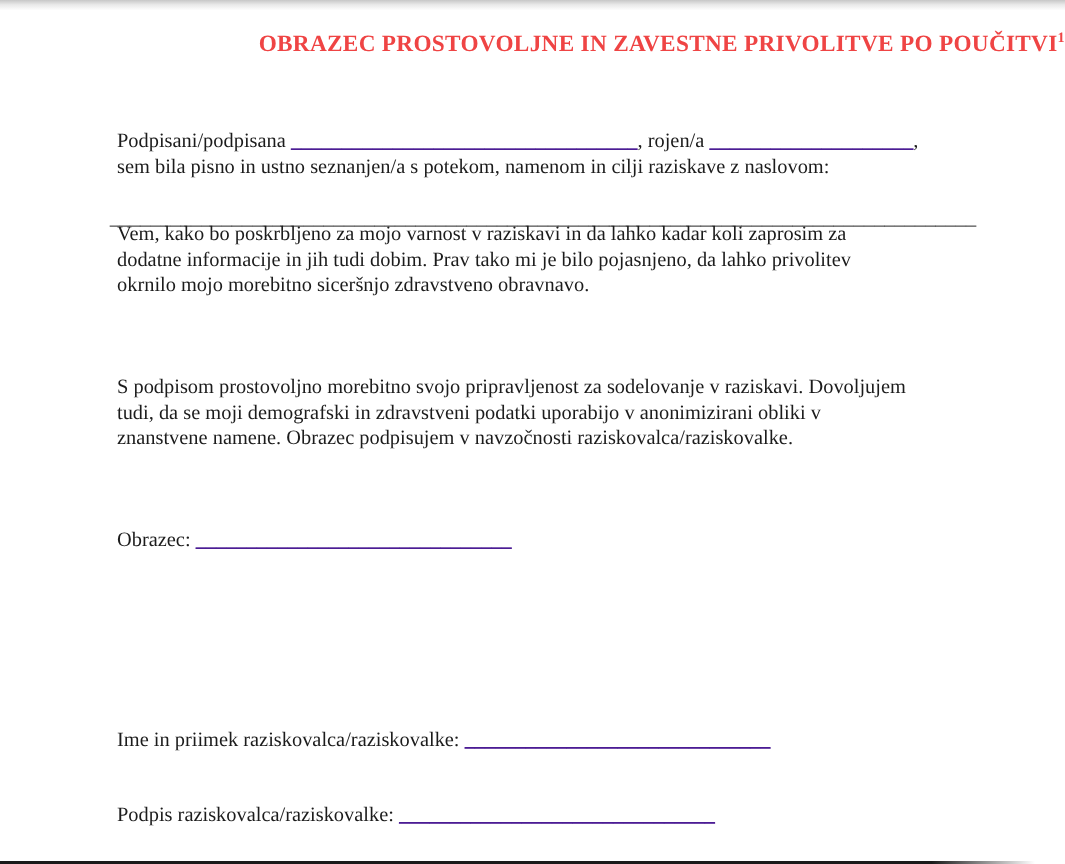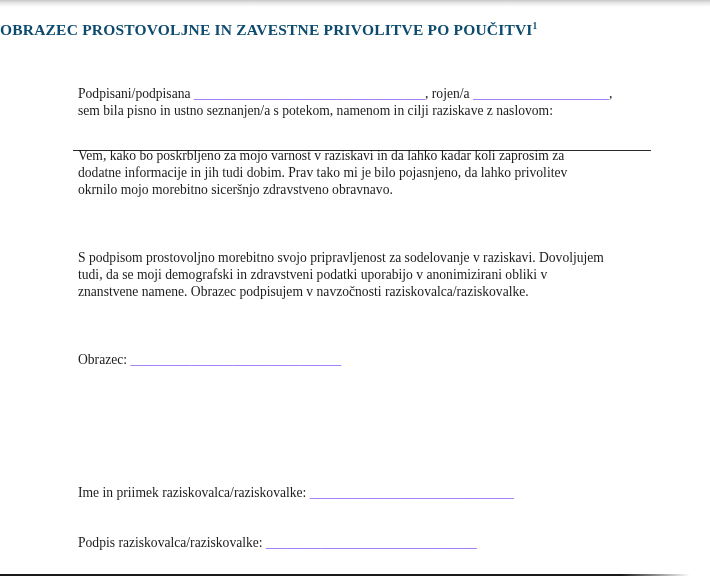--- a/index.html
+++ b/index.html
@@ -15,37 +15,36 @@
   .top-shade {
     position: absolute; top: 0; left: 0; width: 710px; height: 7px;
     background: linear-gradient(to bottom, #c7c7c7 0%, #e9e9e9 45%, #ffffff 100%);
   }
   .bottom-edge {
     position: absolute; bottom: 0; left: 0; width: 690px; height: 2px;
     background: linear-gradient(to right, #1a1a1a 0%, #1a1a1a 90%, rgba(26,26,26,0) 100%);
   }
   .doc-title {
     position: absolute; top: 21px; left: 0; width: 710px;
-    text-align: left; font-weight: bold; font-size: 15.5px;
-    letter-spacing: 0.2px; color: #0c4a6e; white-space: pre;
+    text-align: right; font-weight: bold; font-size: 15.5px;
+    letter-spacing: 0.2px; color: #ef4444; white-space: pre;
   }
   .doc-title sup { font-size: 9.5px; line-height: 0; }
   .textline {
     position: absolute; left: 78px;
     font-size: 13.6px; line-height: 17px; white-space: pre;
   }
   .para { position: absolute; left: 78px; width: 565px; }
   .para .pline { font-size: 13.6px; line-height: 17px; white-space: pre; }
   .rule-line {
     position: absolute; left: 73px; top: 136px; width: 580px;
     overflow: hidden; font-size: 13.6px; line-height: 17px; white-space: pre;
     color: #2a2a2a;
-    text-decoration: underline;
   }
-  .blank { color: #8b5cf6; }
+  .blank { color: #4c1d95; text-decoration: underline; }
 </style>
 </head>
 <body>
 
 <div class="page">
 
   <div class="top-shade"></div>
 
   <div class="doc-title"><span>OBRAZEC PROSTOVOLJNE IN ZAVESTNE PRIVOLITVE PO POUČITVI</span><sup>1</sup></div>
 

